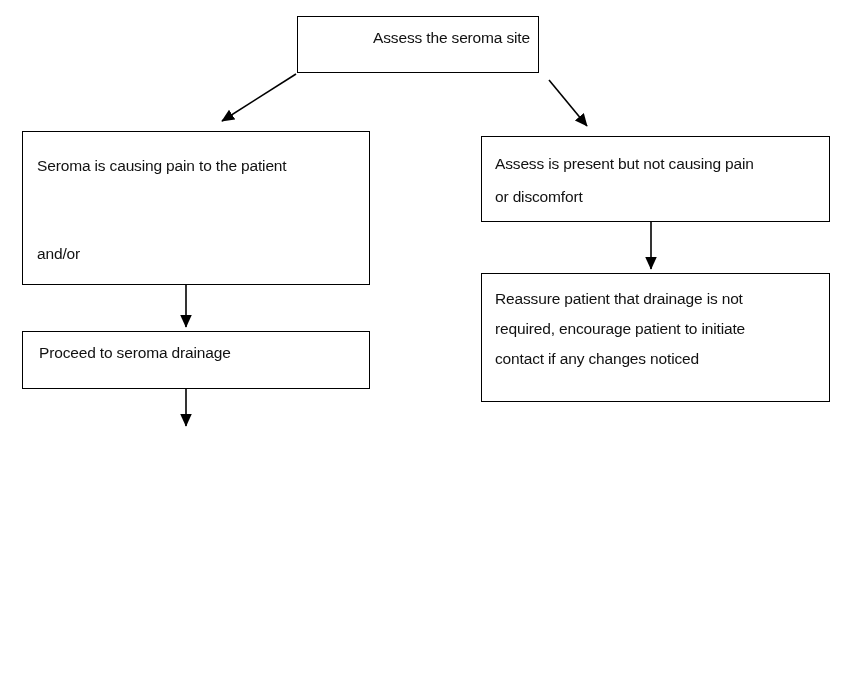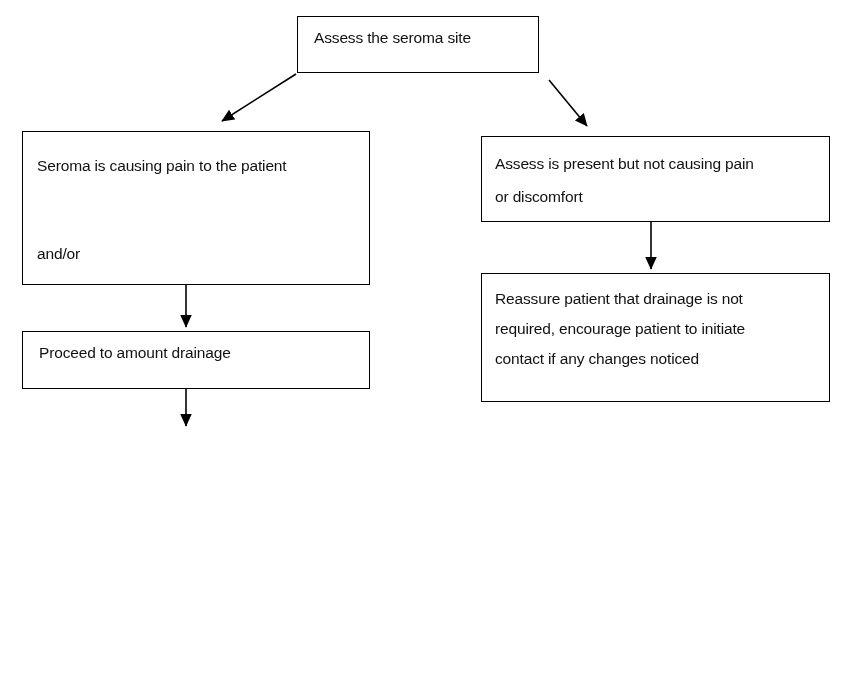--- a/index.html
+++ b/index.html
@@ -65,39 +65,39 @@
         <path d="M0,0 L8,3.6 L0,7.2 z" fill="#000000"></path>
       </marker>
     </defs>
     <line x1="296" y1="74" x2="222" y2="121" stroke="#000000" stroke-width="1.6" marker-end="url(#arrowhead)"></line>
     <line x1="549" y1="80" x2="587" y2="126" stroke="#000000" stroke-width="1.6" marker-end="url(#arrowhead)"></line>
     <line x1="186" y1="285" x2="186" y2="327" stroke="#000000" stroke-width="1.6" marker-end="url(#arrowhead)"></line>
     <line x1="186" y1="389" x2="186" y2="426" stroke="#000000" stroke-width="1.6" marker-end="url(#arrowhead)"></line>
     <line x1="651" y1="222" x2="651" y2="269" stroke="#000000" stroke-width="1.6" marker-end="url(#arrowhead)"></line>
   </svg>
 
-  <div class="node" style="left:297px; top:16px; width:242px; height:57px;">
+  <div class="node" style="left:297px; top:16px; width:242px; height:57px;text-align:right;">
     <div class="node-text t-assess">Assess the seroma site</div>
   </div>
 
   <div class="node" style="left:22px; top:131px; width:348px; height:154px;">
     <div class="node-text t-pain">Seroma is causing pain to the patient
 
 and/or
 
 there are signs of infection</div>
   </div>
 
   <div class="node" style="left:481px; top:136px; width:349px; height:86px;">
     <div class="node-text t-present">Assess is present but not causing pain
 or discomfort</div>
   </div>
 
   <div class="node" style="left:22px; top:331px; width:348px; height:58px;">
-    <div class="node-text t-proceed">Proceed to amount drainage</div>
+    <div class="node-text t-proceed">Proceed to seroma drainage</div>
   </div>
 
   <div class="node" style="left:481px; top:273px; width:349px; height:129px;">
     <div class="node-text t-reassure">Reassure patient that drainage is not
 required, encourage patient to initiate
 contact if any changes noticed</div>
   </div>
 
 
 </div>

